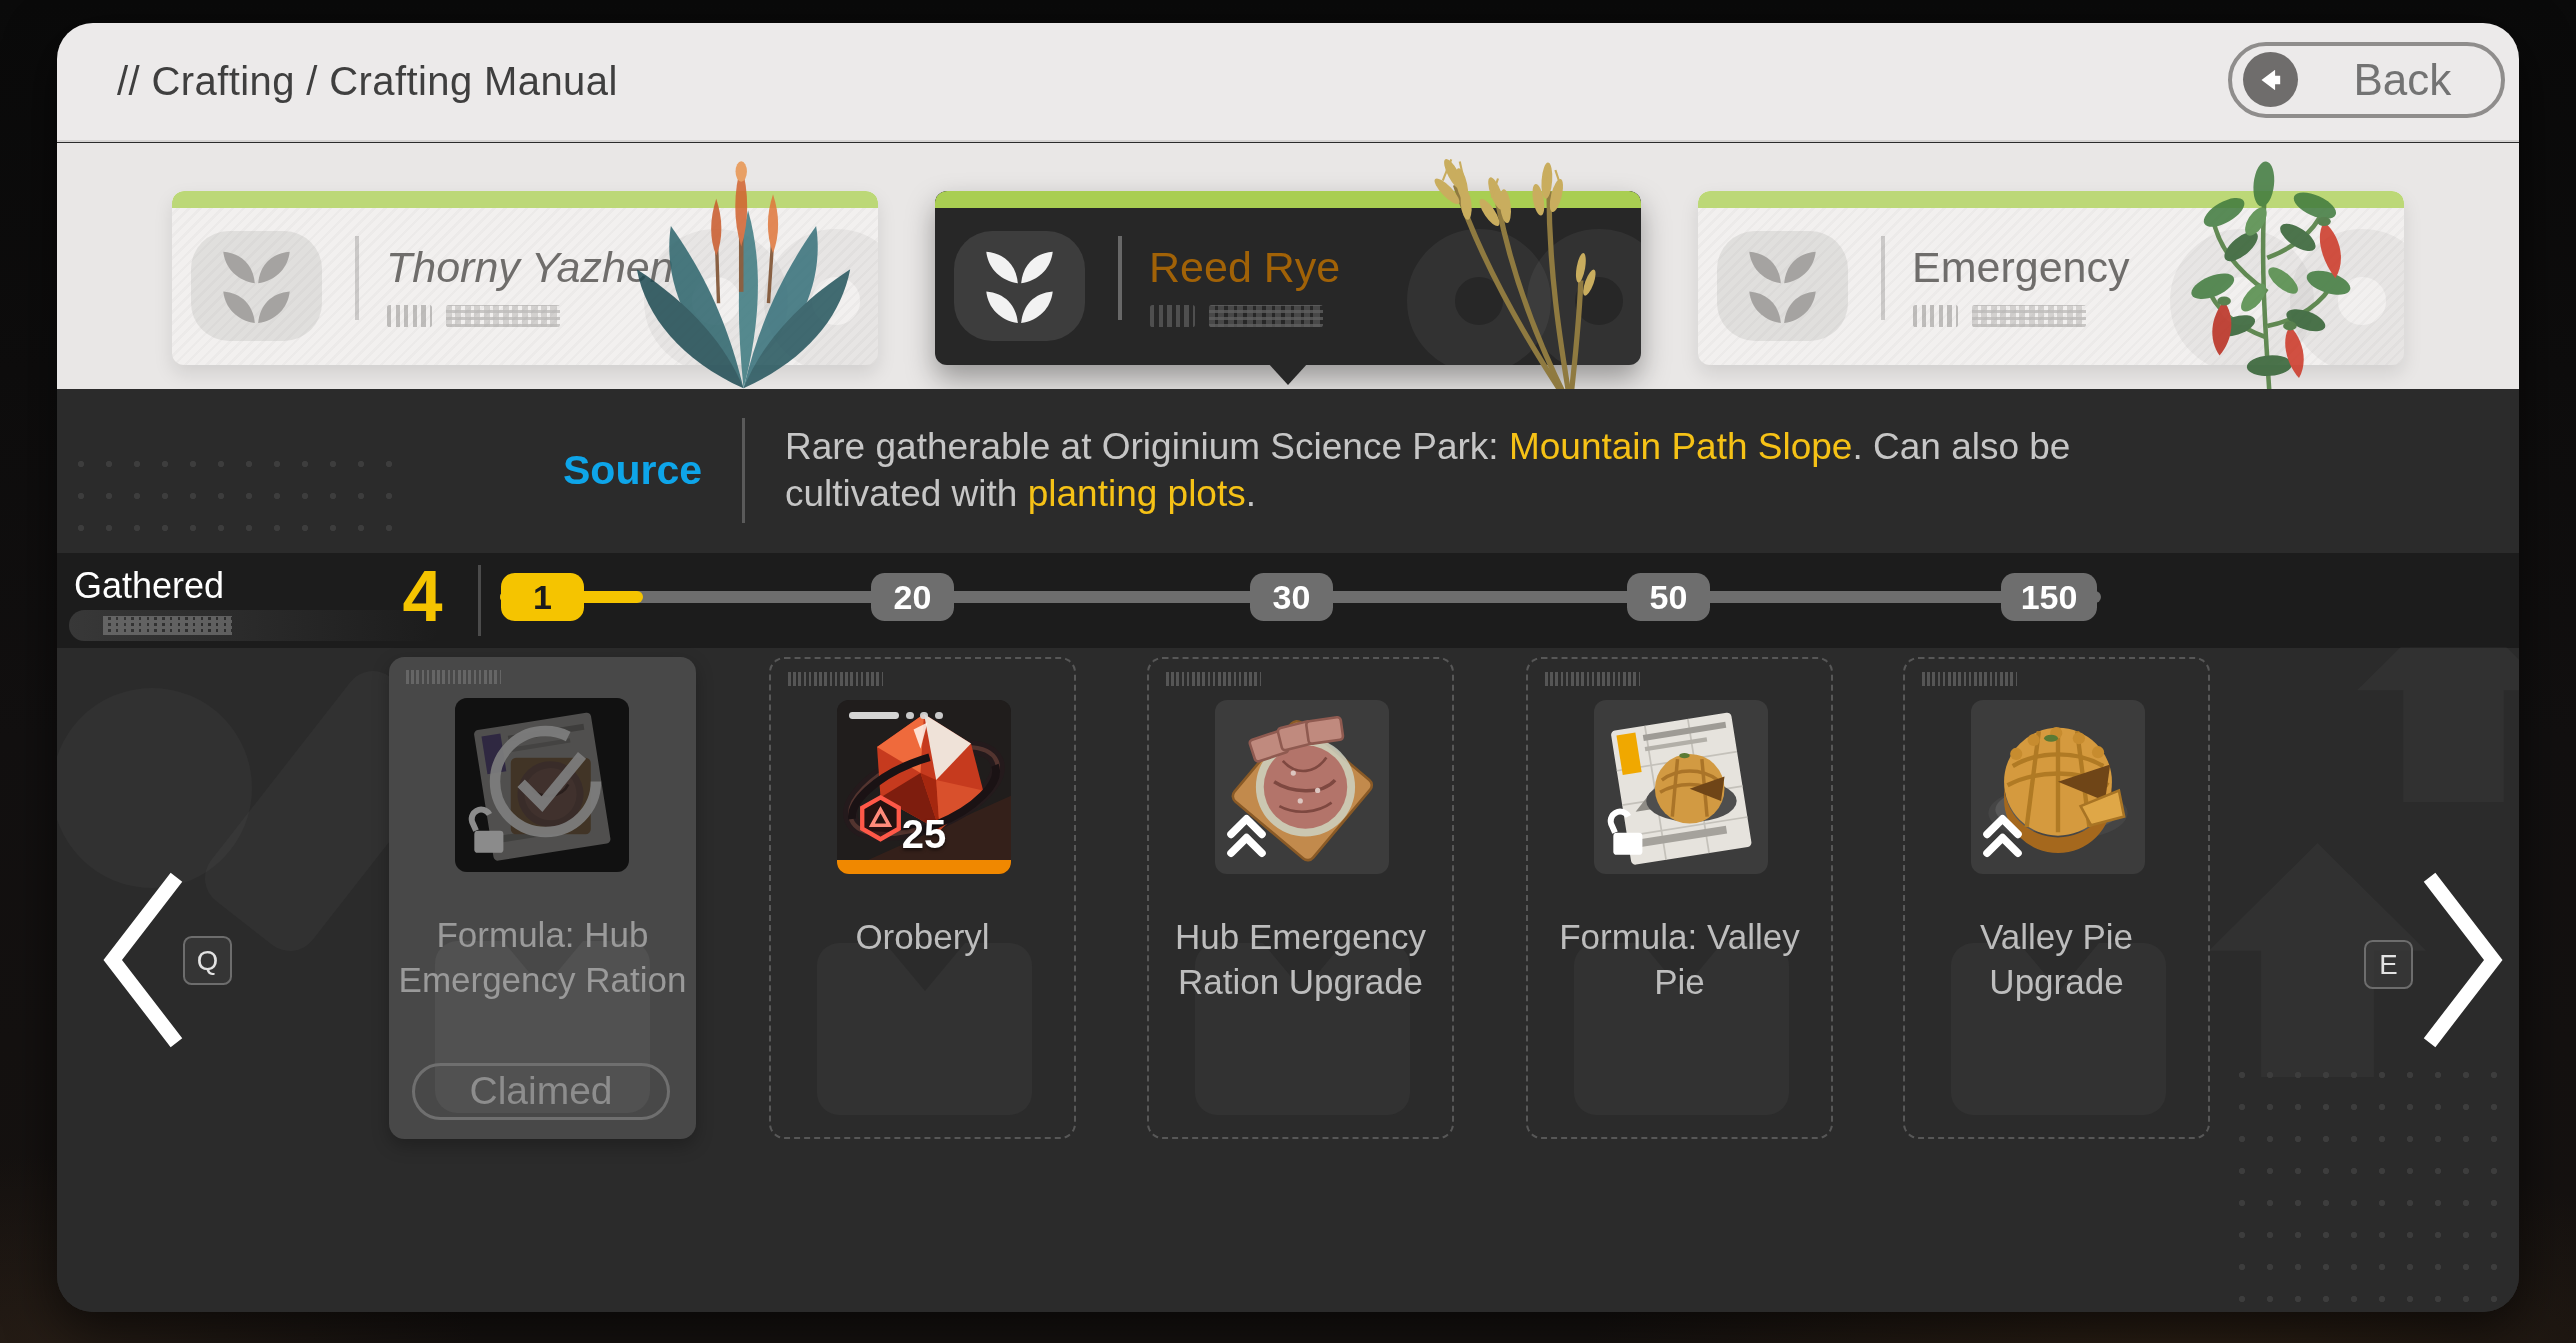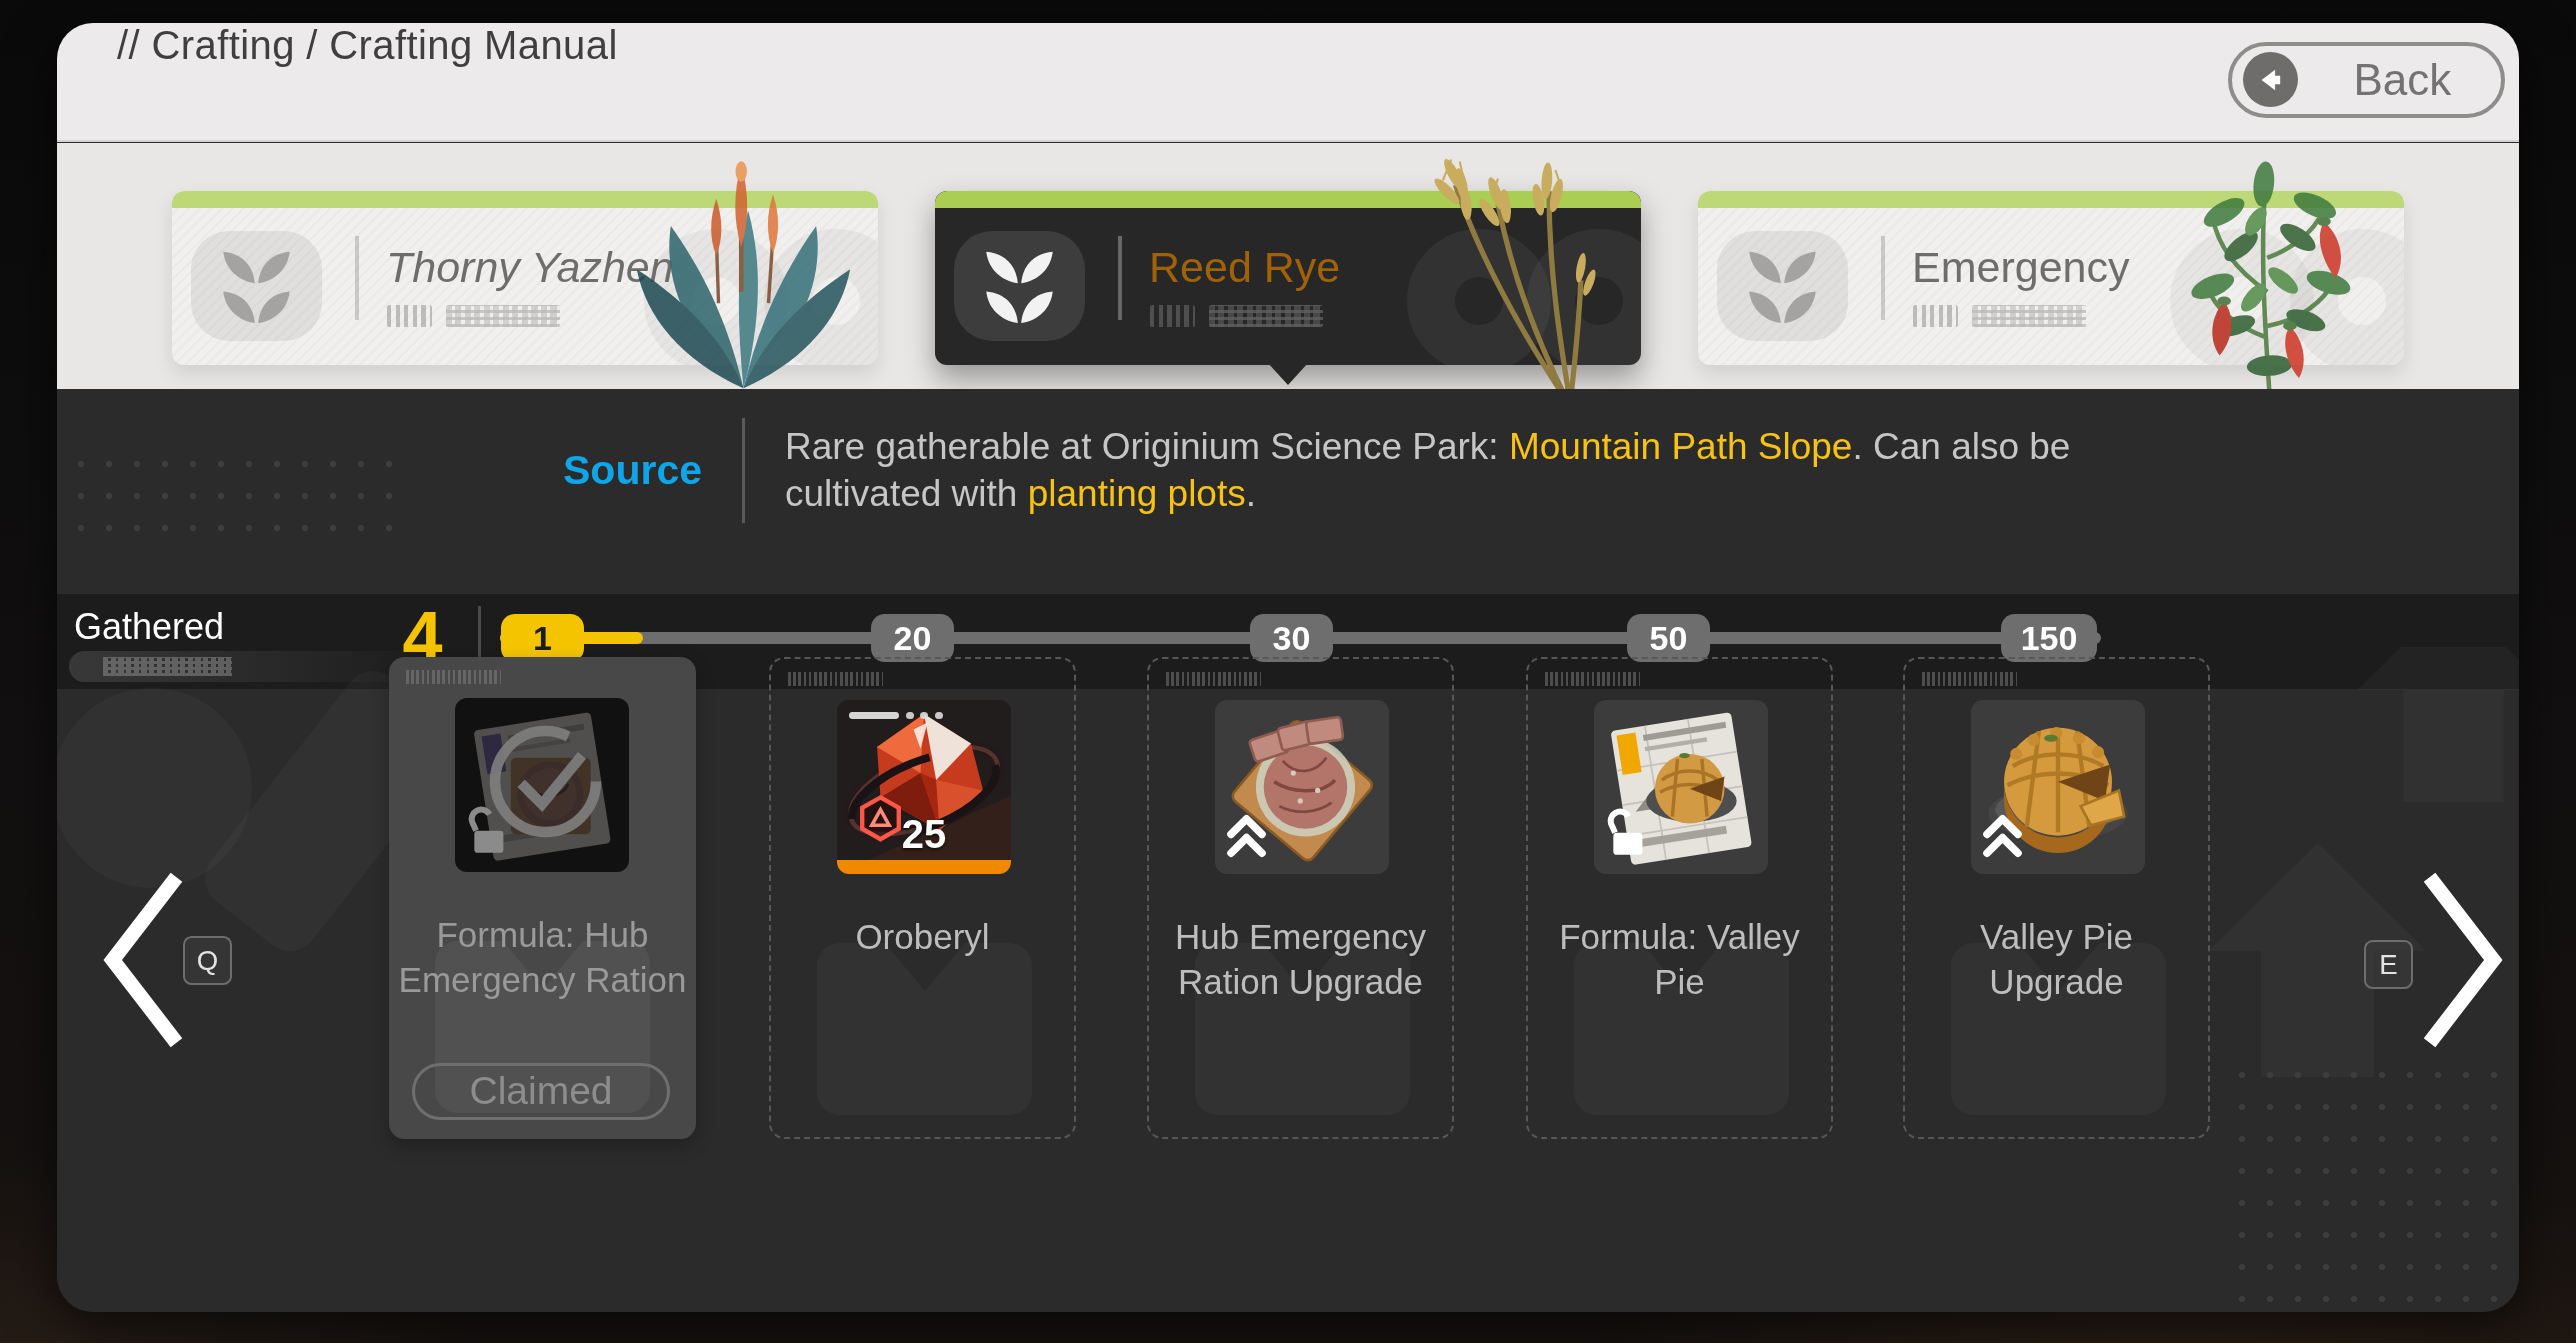--- a/index.html
+++ b/index.html
@@ -12,21 +12,21 @@
     font-family:"Liberation Sans","DejaVu Sans",sans-serif;
     position:relative;
   }
   .panel{
     position:absolute;left:57px;top:23px;width:2462px;height:1289px;
     border-radius:36px;overflow:hidden;background:#2b2b2b;
     box-shadow:0 15.5px 52px rgba(0,0,0,.6);
   }
   
   .hdr{position:absolute;left:0;top:0;right:0;height:117px;background:#eceaea;
-       border-bottom:2.6px solid #d6d4d3;display:flex;align-items:flex-start;}
+       border-bottom:2.6px solid #d6d4d3;display:flex;align-items:center;}
   .crumb{margin-left:48px;font-size:40px;color:#3f3f3f;letter-spacing:0.4px;}
   .crumb b{font-style:italic;font-weight:bold;margin-right:12px;color:#474747;}
   .backbtn{position:absolute;right:13.8px;top:19px;width:277px;height:76px;border-radius:40px;
        border:4.3px solid #8f8d8c;background:transparent;display:flex;align-items:center;
        justify-content:flex-end;padding-right:50px;box-sizing:border-box;cursor:pointer;}
   .backbtn .circ{position:absolute;left:10.3px;top:6px;width:55px;height:55px;border-radius:50%;
        background:#6f6d6c;display:flex;align-items:center;justify-content:center;}
   .backbtn .lbl{font-size:44px;color:#737373;}
   
   .tabs{position:absolute;left:0;top:120px;right:0;height:246px;background:#e9e7e6;}
@@ -71,21 +71,21 @@
   .srcrow{position:absolute;left:0;top:0;right:0;height:164px;}
   .dots{background-image:radial-gradient(circle,#3d3d3d 2.8px,transparent 3.4px);
         background-size:28px 32px;position:absolute;}
   .srcdots{left:10.3px;top:59px;width:337px;height:105px;}
   .srclabel{position:absolute;left:506px;top:34px;width:181px;height:95px;
         display:flex;align-items:center;font-size:41px;font-weight:bold;color:#0ea5e9;}
   .srcdiv{position:absolute;left:685px;top:29px;width:3.4px;height:105px;background:#5a5a5a;}
   .srctext{position:absolute;left:728px;top:34px;width:1378px;font-size:37px;line-height:47px;color:#c6c6c6;}
   .hl{color:#f6c216;}
   
-  .gbar{position:absolute;left:0;top:164px;right:0;height:95px;background:#1c1c1c;margin-top:41px;}
+  .gbar{position:absolute;left:0;top:164px;right:0;height:95px;background:#1c1c1c;}
   .glabel{position:absolute;left:17px;top:12px;font-size:36px;color:#ffffff;}
   .gcode{position:absolute;left:12px;top:57px;width:370px;height:31px;border-radius:15.5px;
         background:linear-gradient(90deg,rgba(90,90,90,.45),rgba(90,90,90,0));overflow:hidden;}
   .gcode i{position:absolute;left:34px;top:6px;width:129px;height:19px;opacity:.55;
         background:repeating-linear-gradient(0deg,#8a8a8a 0 3.4px,transparent 3.4px 6px),
                    repeating-linear-gradient(90deg,#8a8a8a 0 5.2px,transparent 5.2px 7.7px);}
   .gnum{position:absolute;left:324px;top:1.7px;width:83px;text-align:center;
         font-size:72px;font-weight:bold;color:#f5c400;}
   .gdiv{position:absolute;left:421px;top:12px;width:3.4px;height:71px;background:#4b4b4b;}
   .track{position:absolute;left:443px;top:38px;width:1601px;height:12px;border-radius:6px;background:#6e6e6e;}

